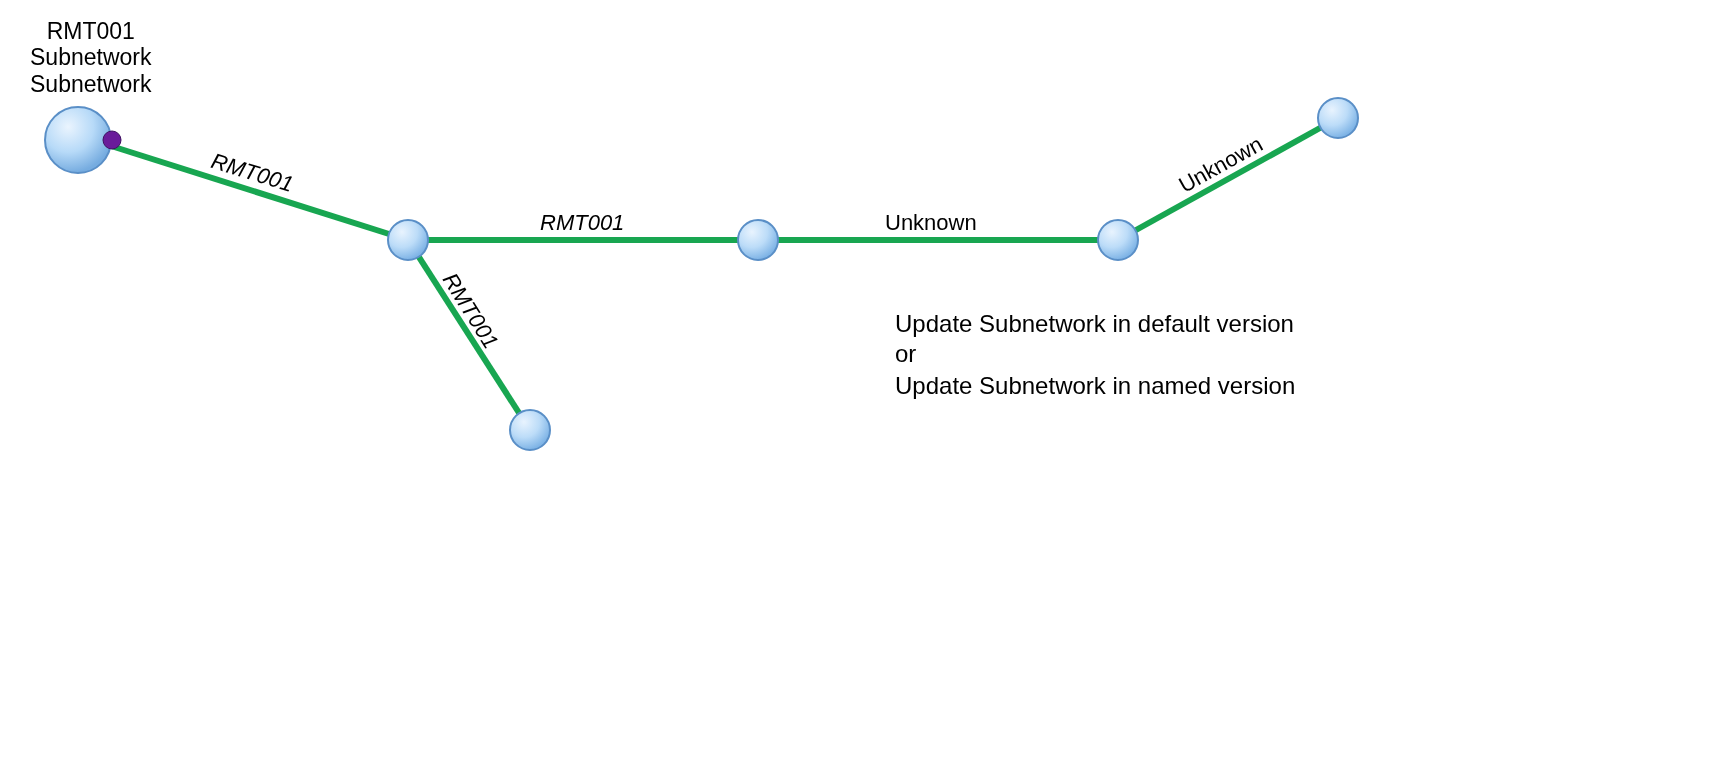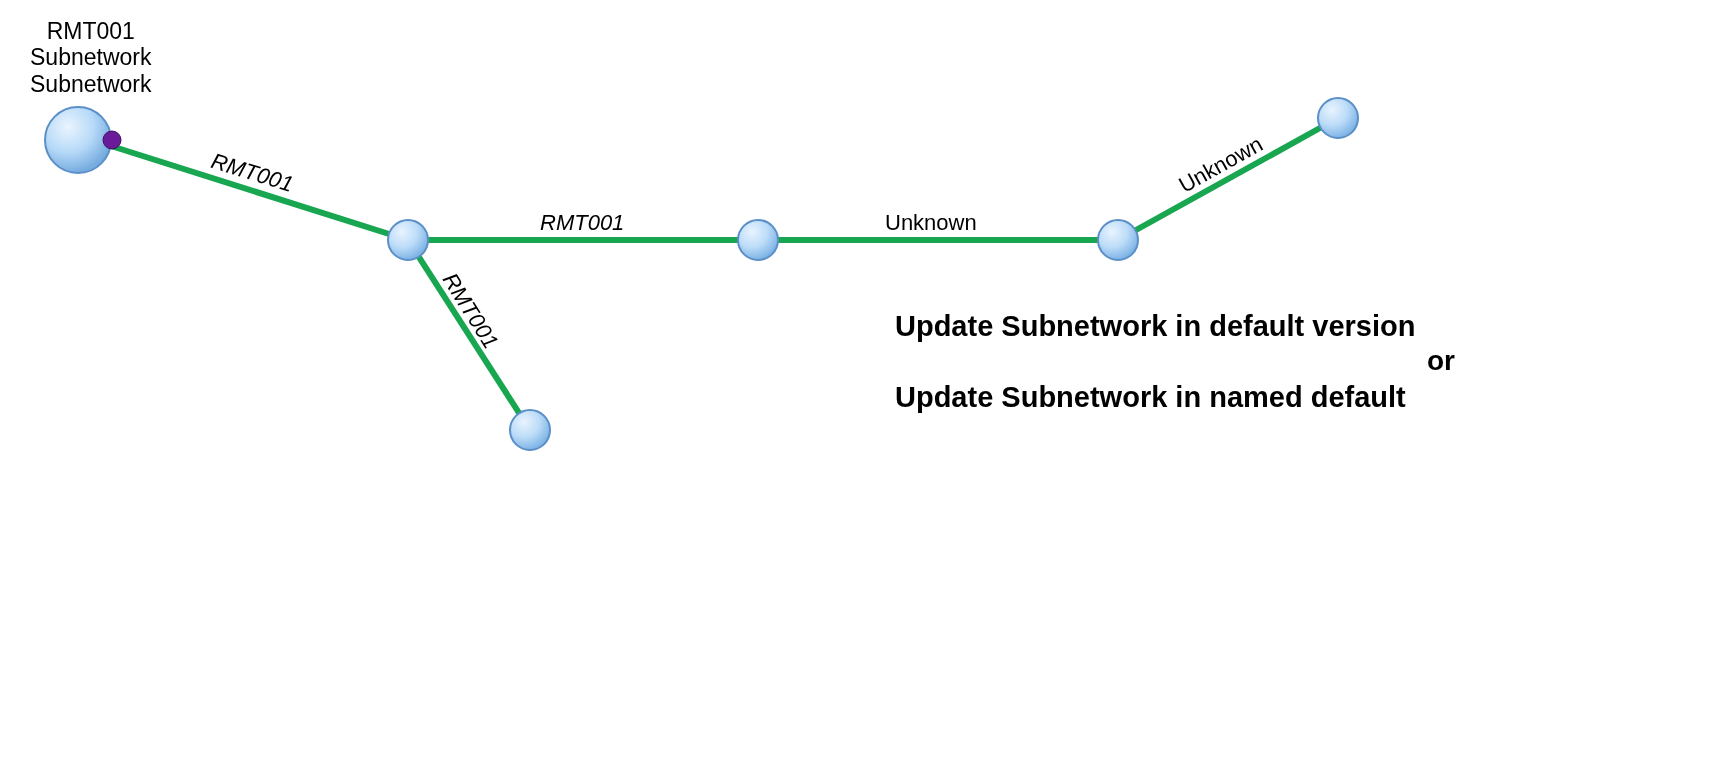--- a/index.html
+++ b/index.html
@@ -33,33 +33,32 @@
       font-style: italic;
       white-space: nowrap;
     }
     .info-block {
       position: absolute;
       left: 895px;
       top: 310px;
       width: 820px;
     }
     .info-line {
-      font-size: 29px;
+      font-size: 24px;
       color: #000;
       margin-bottom: 2px;
-      font-weight: bold;
     }
     .info-line.bold {
       font-weight: 700;
       font-size: 26px;
     }
     .info-or {
-      font-size: 28px;
-      font-weight: 700;
-      text-align: right;
+      font-size: 24px;
+      font-weight: 400;
+      text-align: left;
       width: 560px;
       margin: 2px 0 4px 0;
     }
   </style>
 </head>
 <body>
 
 <svg class="diagram" viewBox="0 0 1722 762">
   <defs>
     <radialGradient id="nodeGrad" cx="35%" cy="30%" r="70%">
@@ -98,14 +97,14 @@
 
 <div class="edge-label" style="left:210px; top:160px; transform: rotate(17deg);">RMT001</div>
 <div class="edge-label" style="left:540px; top:210px;">RMT001</div>
 <div class="edge-label" style="left:428px; top:298px; transform: rotate(58deg);">RMT001</div>
 <div class="edge-label" style="left:885px; top:210px; font-style: normal;">Unknown</div>
 <div class="edge-label" style="left:1175px; top:152px; transform: rotate(-29deg); font-style: normal;">Unknown</div>
 
 <div class="info-block">
   <div class="info-line">Update Subnetwork in default version</div>
   <div class="info-or">or</div>
-  <div class="info-line">Update Subnetwork in named default</div>
+  <div class="info-line">Update Subnetwork in named version</div>
 </div>
 
 </body></html>

